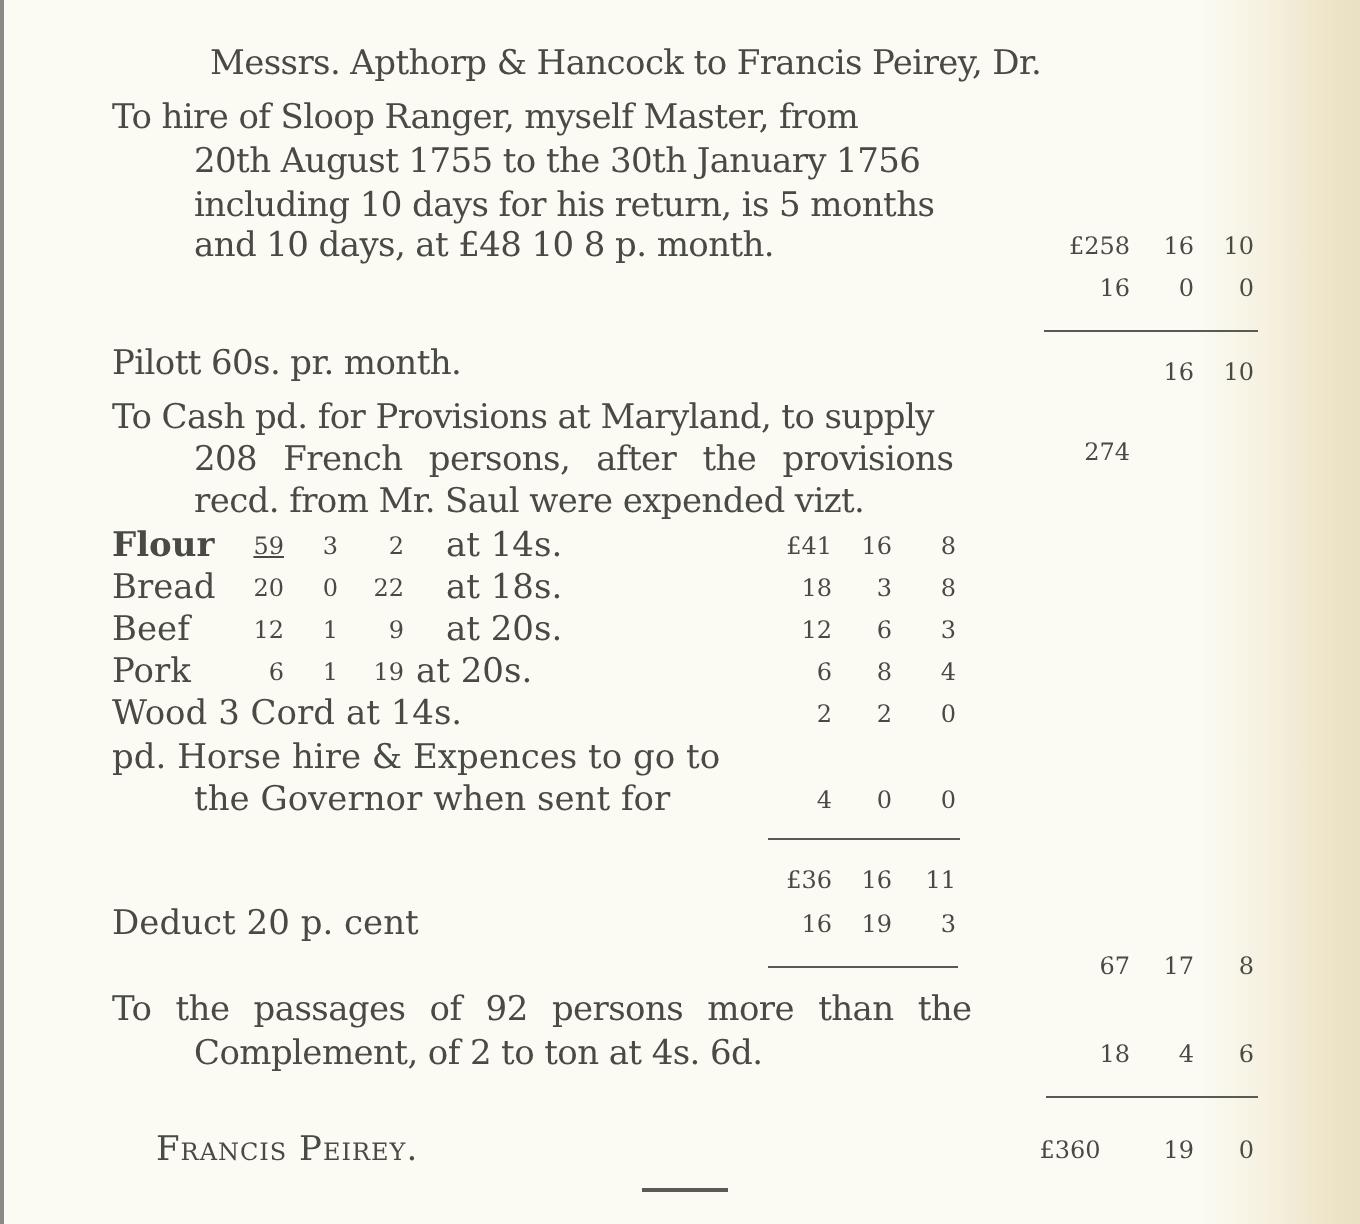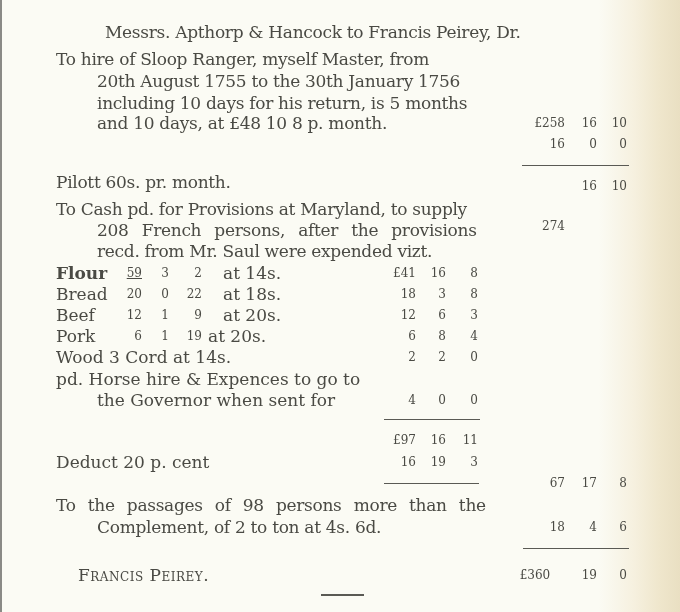--- a/index.html
+++ b/index.html
@@ -110,21 +110,21 @@
       <div class="qty" style="left:56px;top:369px;">pd. Horse hire &amp; Expences to go to</div>
       <div class="qty" style="left:97px;top:390px;">the Governor when sent for</div>
       <div class="num" style="left:372px;top:390px;width:44px;">4</div>
       <div class="num" style="left:422px;top:390px;width:24px;">0</div>
       <div class="num" style="left:456px;top:390px;width:22px;">0</div>
     </div>
 
     <div class="rule" style="left:384px;top:419px;width:96px;"></div>
 
     <div>
-      <div class="num" style="left:372px;top:430px;width:44px;">£97</div>
+      <div class="num" style="left:372px;top:430px;width:44px;">£36</div>
       <div class="num" style="left:422px;top:430px;width:24px;">16</div>
       <div class="num" style="left:456px;top:430px;width:22px;">11</div>
     </div>
 
     <div>
       <div class="qty" style="left:56px;top:452px;">Deduct 20 p. cent</div>
       <div class="num" style="left:372px;top:452px;width:44px;">16</div>
       <div class="num" style="left:422px;top:452px;width:24px;">19</div>
       <div class="num" style="left:456px;top:452px;width:22px;">3</div>
     </div>
@@ -132,21 +132,21 @@
     <div class="rule" style="left:384px;top:483px;width:95px;"></div>
 
     <div>
       <div class="num" style="right:115px;top:473px;width:60px;">67</div>
       <div class="num" style="right:83px;top:473px;width:24px;">17</div>
       <div class="num" style="right:53px;top:473px;width:24px;">8</div>
     </div>
   </div>
 
   <div>
-    <div class="t" style="left:56px;top:495px;word-spacing:7px;">To the passages of 98 persons more than the</div>
+    <div class="t" style="left:56px;top:495px;word-spacing:7px;">To the passages of 92 persons more than the</div>
     <div class="t" style="left:97px;top:517px;">Complement, of 2 to ton at 4s. 6d.</div>
     <div class="num" style="right:115px;top:517px;width:60px;">18</div>
     <div class="num" style="right:83px;top:517px;width:24px;">4</div>
     <div class="num" style="right:53px;top:517px;width:24px;">6</div>
   </div>
 
   <div class="rule" style="left:523px;top:548px;width:106px;"></div>
 
   <div class="t sc" style="left:78px;top:565px;">Francis Peirey.</div>
 

